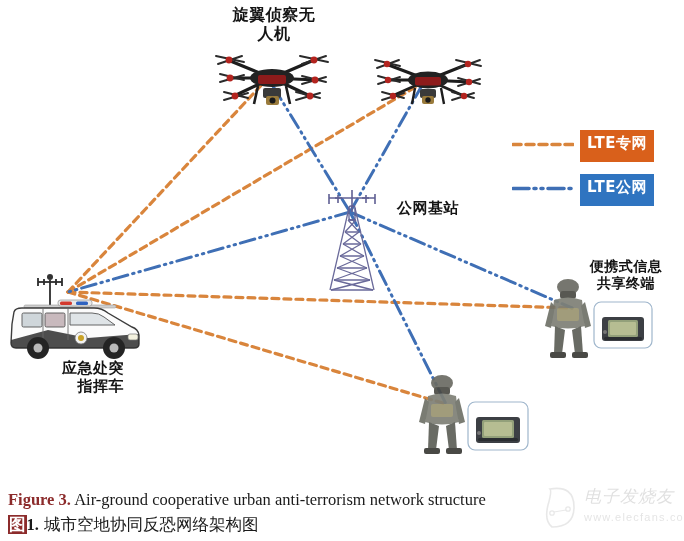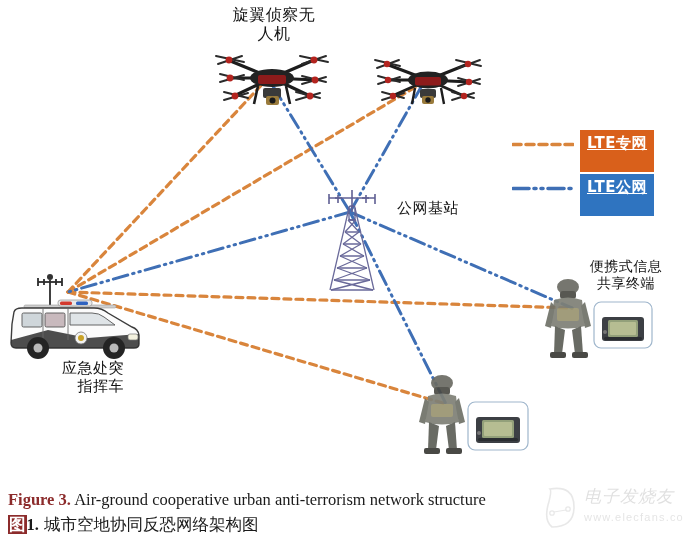--- a/index.html
+++ b/index.html
@@ -30,21 +30,21 @@
     height: 541px;
   }
 
   
   .node { position: absolute; }
 
   
   .cjk-label {
     position: absolute;
     font-family: "DejaVu Sans", "Liberation Sans", sans-serif;
-    font-weight: normal;
+    font-weight: bold;
     color: #141414;
     line-height: 1.18;
     text-align: center;
     white-space: pre-line;
     letter-spacing: 0.5px;
   }
 
   #label-uav      { left: 204px; top: 6px;   width: 140px; font-size: 16px; }
   #label-bts      { left: 378px; top: 200px; width: 100px; font-size: 15px; text-align: center; }
   #label-terminal { left: 568px; top: 258px; width: 116px; font-size: 14px; }
@@ -64,28 +64,27 @@
     position: absolute;
     left: 4px;
     top: 12px;
     width: 62px;
     height: 5px;
   }
   .legend-chip {
     position: absolute;
     left: 72px;
     top: 0;
-    padding: 4px 7px 19px 7px;
+    padding: 4px 7px 9px 7px;
     font-family: "DejaVu Sans", "Liberation Sans", sans-serif;
     font-weight: bold;
     font-size: 15px;
     color: #ffffff;
     letter-spacing: 0.5px;
     white-space: nowrap;
-    text-decoration: underline;
   }
 
   
   #caption { position: absolute; left: 8px; top: 490px; width: 560px; }
   .cap-line { white-space: nowrap; }
   #cap-en {
     font-family: "Liberation Serif", serif;
     font-size: 16.5px;
     color: #1a1a1a;
     line-height: 1.25;

